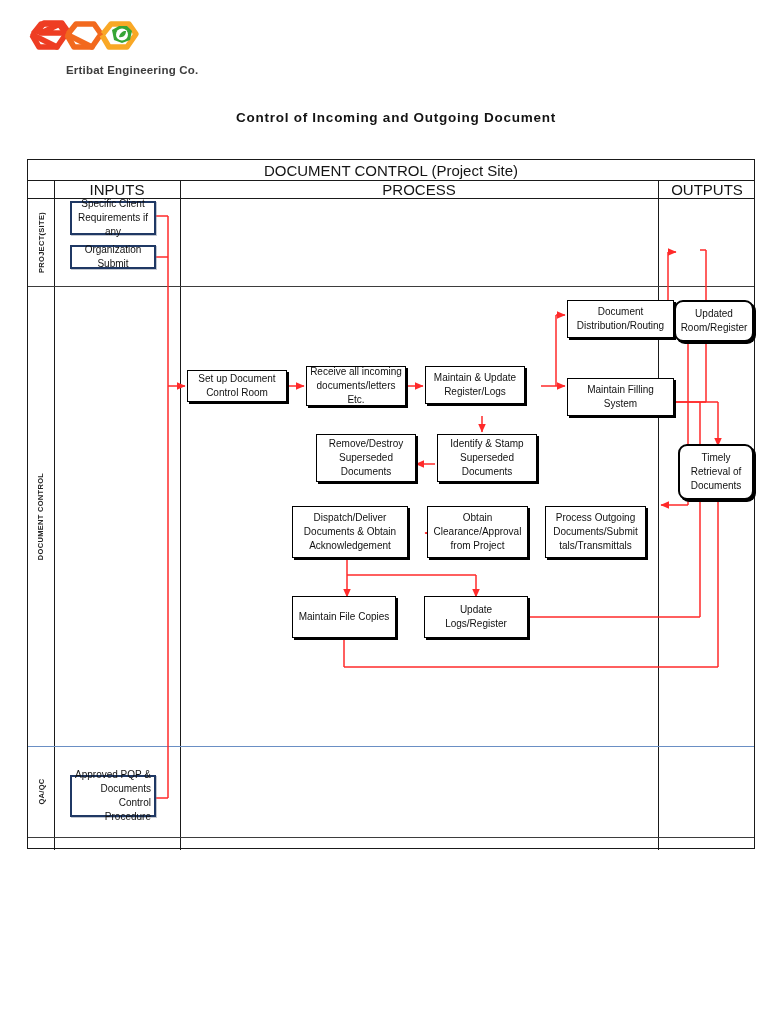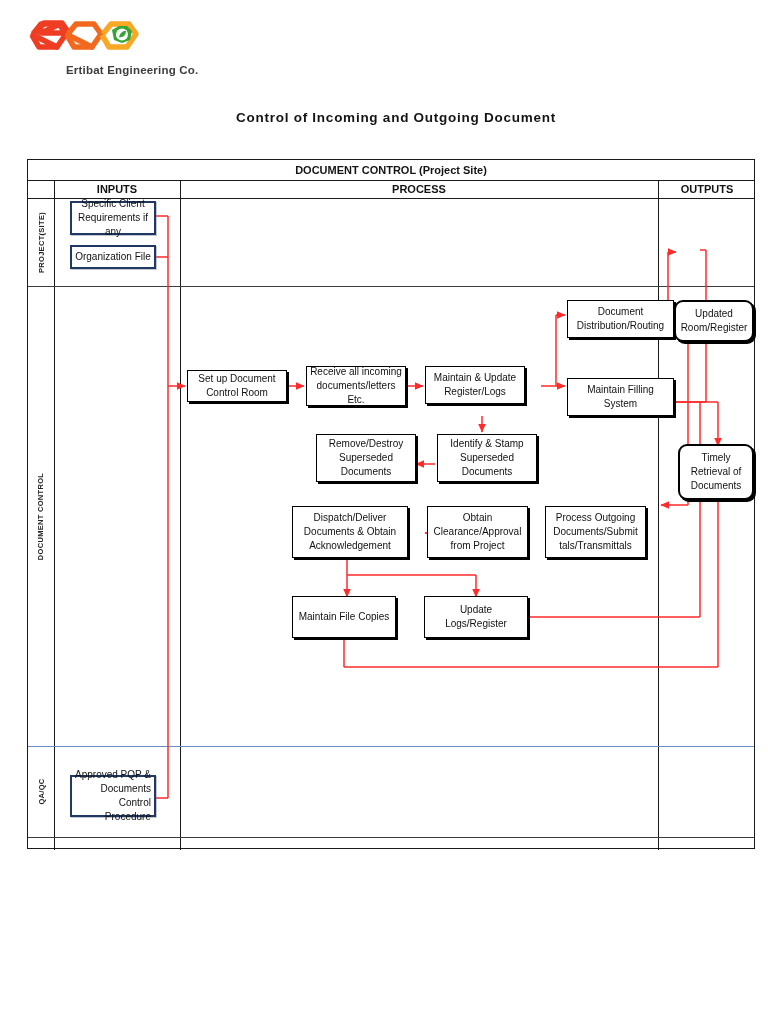--- a/index.html
+++ b/index.html
@@ -43,21 +43,21 @@
     border: 1.4px solid #1a1a1a;
     background: #fff;
   }
   .hline { position: absolute; left: 0; width: 100%; border-top: 1.4px solid #1a1a1a; }
   #row-header { top: 20px; height: 18px; }
 
   
   .hdr-cell {
     position: absolute; display: flex;
     align-items: center; justify-content: center;
-    font-size: 11px; color: #141414; white-space: nowrap; font-weight: bold;
+    font-size: 15px; color: #141414; white-space: nowrap;
   }
 
   
   .colsep { position: absolute; border-left: 1.4px solid #1a1a1a; }
 
   
   .lanesep { position: absolute; left: 0; width: 100%; border-top: 1.4px solid #3d3d3d; }
 
   
   .lane-label {
@@ -220,21 +220,21 @@
 
         <path d="M316 478 L316 507"></path>
         <path d="M316 507 L690 507"></path>
         <path d="M690 507 L690 345"></path>
         <path d="M690 345 L690 330" marker-end="url(#ah)"></path>
       </g>
     </svg>
 
     <div class="node node-input" style="left:42px; top:41px; width:86px; height:34px;">Specific Client Requirements if any</div>
 
-    <div class="node node-input" style="left:42px; top:85px; width:86px; height:24px;">Organization File</div>
+    <div class="node node-input" style="left:42px; top:85px; width:86px; height:24px;">Organization Submit</div>
 
     <div class="node node-input" style="left:42px; top:615px; width:86px; height:42px;text-align:right;">Approved PQP &amp; Documents Control Procedure</div>
 
     <div class="node node-process" style="left:159px; top:210px; width:100px; height:32px;">Set up Document Control Room</div>
 
     <div class="node node-process" style="left:278px; top:206px; width:100px; height:40px;">Receive all incoming documents/letters Etc.</div>
 
     <div class="node node-process" style="left:397px; top:206px; width:100px; height:38px;">Maintain &amp; Update Register/Logs</div>
 
     <div class="node node-process" style="left:539px; top:140px; width:107px; height:38px;">Document Distribution/Routing</div>

